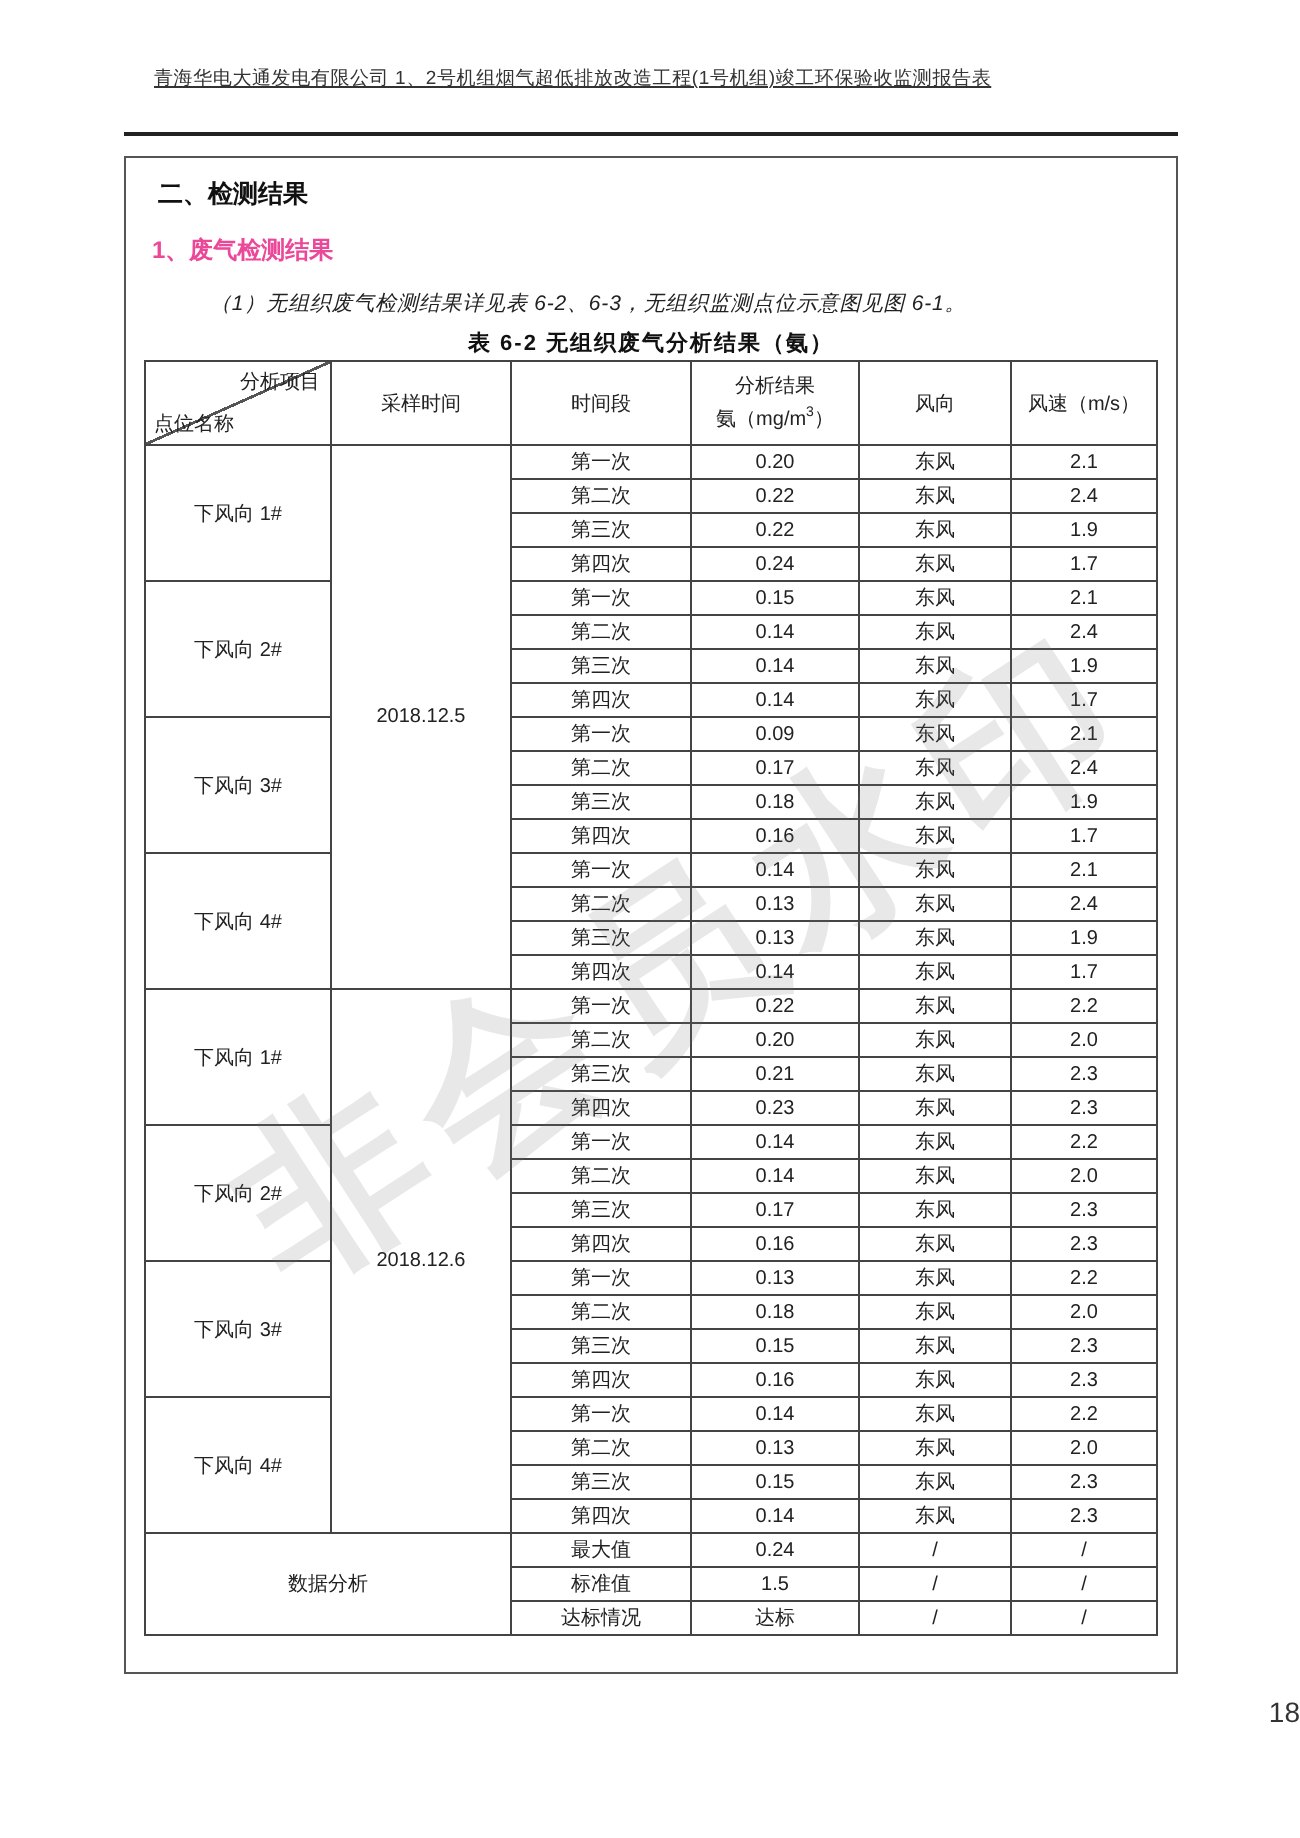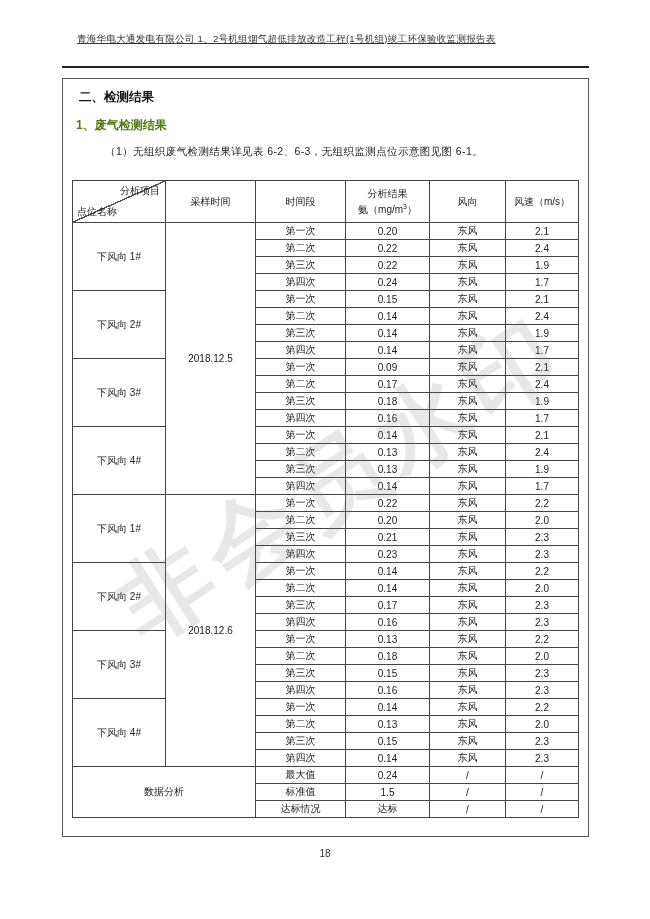--- a/index.html
+++ b/index.html
@@ -38,26 +38,27 @@
     border: 1px solid #555;
     padding-left: 22px;
   }
 
   .h1 {
     position: absolute; left: 16px; top: 10px;
     font-size: 12.5px; font-weight: bold; color: #111;
   }
   .h2 {
     position: absolute; left: 13px; top: 38px;
-    font-size: 12px; font-weight: bold; color: #4d7c0f;
+    font-size: 12px; font-weight: bold; color: #ec4899;
   }
   .para {
     position: absolute; left: 42px; top: 66px;
     font-size: 10.5px; color: #222;
     letter-spacing: 0.4px;
+    font-style: italic;
   }
   .table-title {
     position: absolute; left: 0; top: 85px;
     width: 100%; text-align: center;
     font-size: 11px; font-weight: bold; color: #111;
     letter-spacing: 1px;
   }
 
   
   table.results {
@@ -114,36 +115,37 @@
     transform-origin: left center;
     white-space: nowrap;
     pointer-events: none;
     z-index: 5;
   }
 
   
   .page-number {
     position: absolute;
     left: 0; top: 848px;
-    width: 100%; text-align: center;
-    font-size: 10px; color: #333;
+    width: 100%; text-align: right;
+    font-size: 14px; color: #333;
   }
 </style>
 </head>
 <body>
 
 <div class="doc-header">青海华电大通发电有限公司 1、2号机组烟气超低排放改造工程(1号机组)竣工环保验收监测报告表</div>
 <div class="header-rule"></div>
 
 <div class="watermark">非会员水印</div>
 
 <div class="page-frame">
   <div class="h1">二、检测结果</div>
   <div class="h2">1、废气检测结果</div>
   <div class="para">（1）无组织废气检测结果详见表 6-2、6-3，无组织监测点位示意图见图 6-1。</div>
+  <div class="table-title">表 6-2  无组织废气分析结果（氨）</div>
 
   <table class="results">
     <colgroup>
       <col class="c-loc">
         <col class="c-date">
         <col class="c-period">
       <col class="c-result">
         <col class="c-wind">
         <col class="c-speed">
     </colgroup>

